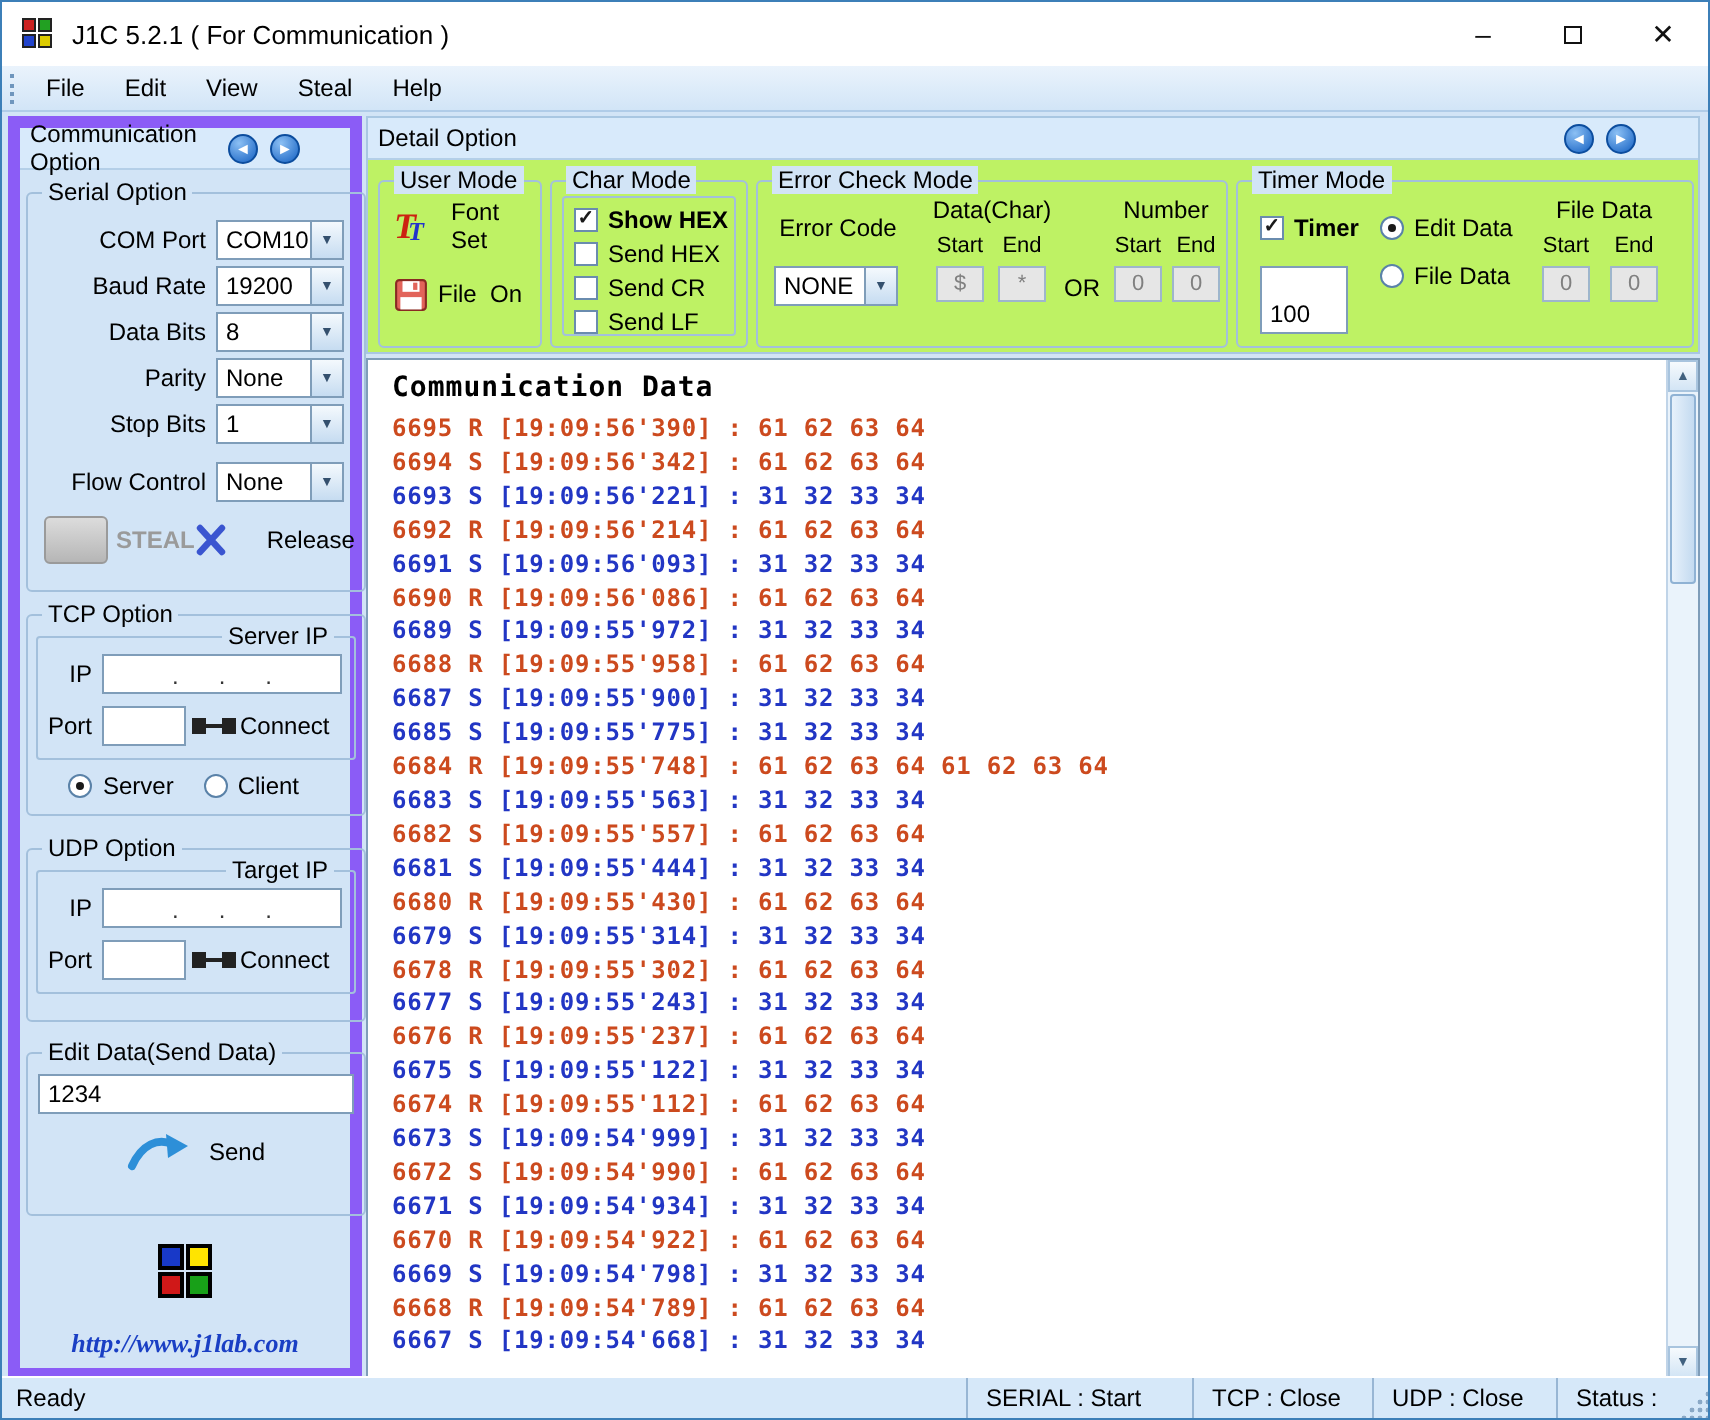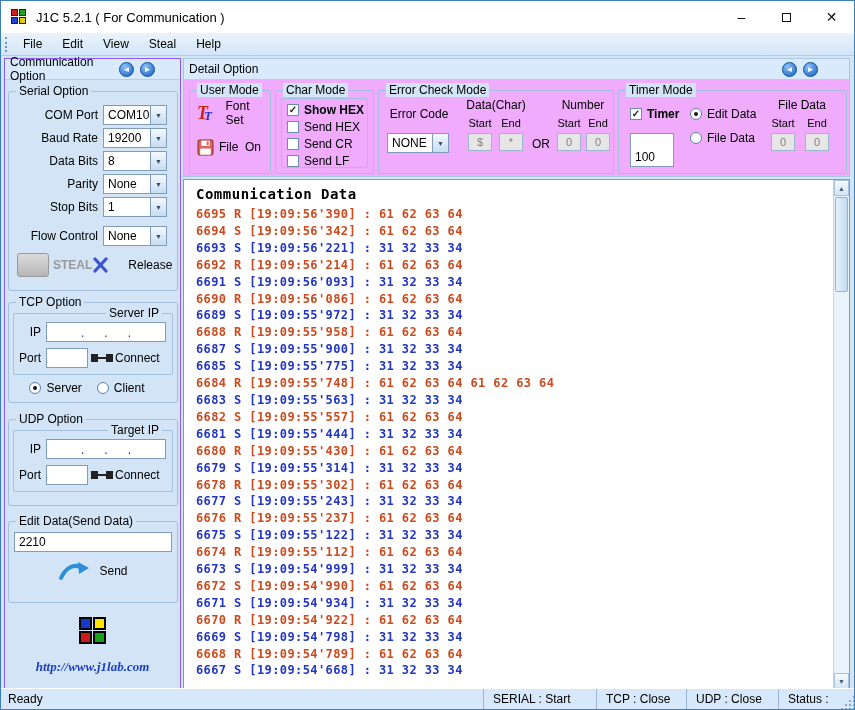--- a/index.html
+++ b/index.html
@@ -20,22 +20,22 @@
   .menubar{position:absolute;top:32px;left:0;right:0;height:23px;background:linear-gradient(#eaf3fc,#d2e5f7);border-bottom:1px solid #b0cce8;display:flex;align-items:center}
   .menu-grip{width:3px;height:15px;margin:0 5px 0 4px;border-left:2px dotted #6f96bd}
   .menu-items{display:flex;align-items:center}
   .menu-item{padding:3px 10px;cursor:default}
 
   
   .pane-caption{position:absolute;top:0;left:0;right:0;height:21px;background:#d8eafb;border-bottom:1px solid #b4cfe8;display:flex;align-items:center;padding:0 5px}
   .nav-circles{margin-left:auto;display:flex;gap:6px;margin-right:20px}
   .nav-circle{width:15px;height:15px;border-radius:50%;background:radial-gradient(circle at 35% 28%,#8cc0f4,#1460c2);color:#fff;font-size:8px;display:flex;align-items:center;justify-content:center;border:1px solid #0c4d9e}
 
-  .left-pane{position:absolute;left:3px;top:57px;width:177px;height:632px;border:1px solid #8b5cf6;background:#d2e4f6}
-  .detail-pane{position:absolute;left:182px;top:57px;width:667px;height:119px;border:1px solid #a9c7e2;background:#f0abfc}
+  .left-pane{position:absolute;left:3px;top:57px;width:177px;height:632px;border:6px solid #8b5cf6;background:#d2e4f6}
+  .detail-pane{position:absolute;left:182px;top:57px;width:667px;height:119px;border:1px solid #a9c7e2;background:#bef264}
 
   
   .group{position:absolute;border:1px solid #a3c0dc;border-radius:3px}
   .glabel{position:absolute;top:-8px;left:7px;background:#d2e4f6;padding:0 3px;line-height:14px}
   .inner-box{position:absolute;border:1px solid #a3c0dc;border-radius:2px}
   .ilabel{position:absolute;top:-8px;right:10px;background:#d2e4f6;padding:0 3px;line-height:14px}
 
   
   .srow{position:absolute;left:2px;right:2px;height:20px;display:flex;align-items:center}
   .slab{width:92px;text-align:right;padding-right:5px}
@@ -247,21 +247,21 @@
               <rect x="15" y="2" width="7" height="8" fill="#222"></rect>
               <rect x="7" y="5" width="8" height="2" fill="#222"></rect>
             </svg>
           <span class="connect-lab">Connect</span>
         </div>
       </div>
     </div>
 
     <div class="group" style="left:3px;top:462px;width:170px;height:82px">
       <span class="glabel">Edit Data(Send Data)</span>
-      <div class="editfield">2210</div>
+      <div class="editfield">1234</div>
       <div class="send-row">
         <svg width="32" height="22" viewBox="0 0 32 22">
           <path d="M3 18 C8 7, 16 4, 23 7" fill="none" stroke="#2d8fd8" stroke-width="4" stroke-linecap="round"></path>
           <polygon points="20,2 31,8 21,14" fill="#2d8fd8"></polygon>
         </svg>
         <span>Send</span>
       </div>
     </div>
 
     <div class="logo">

